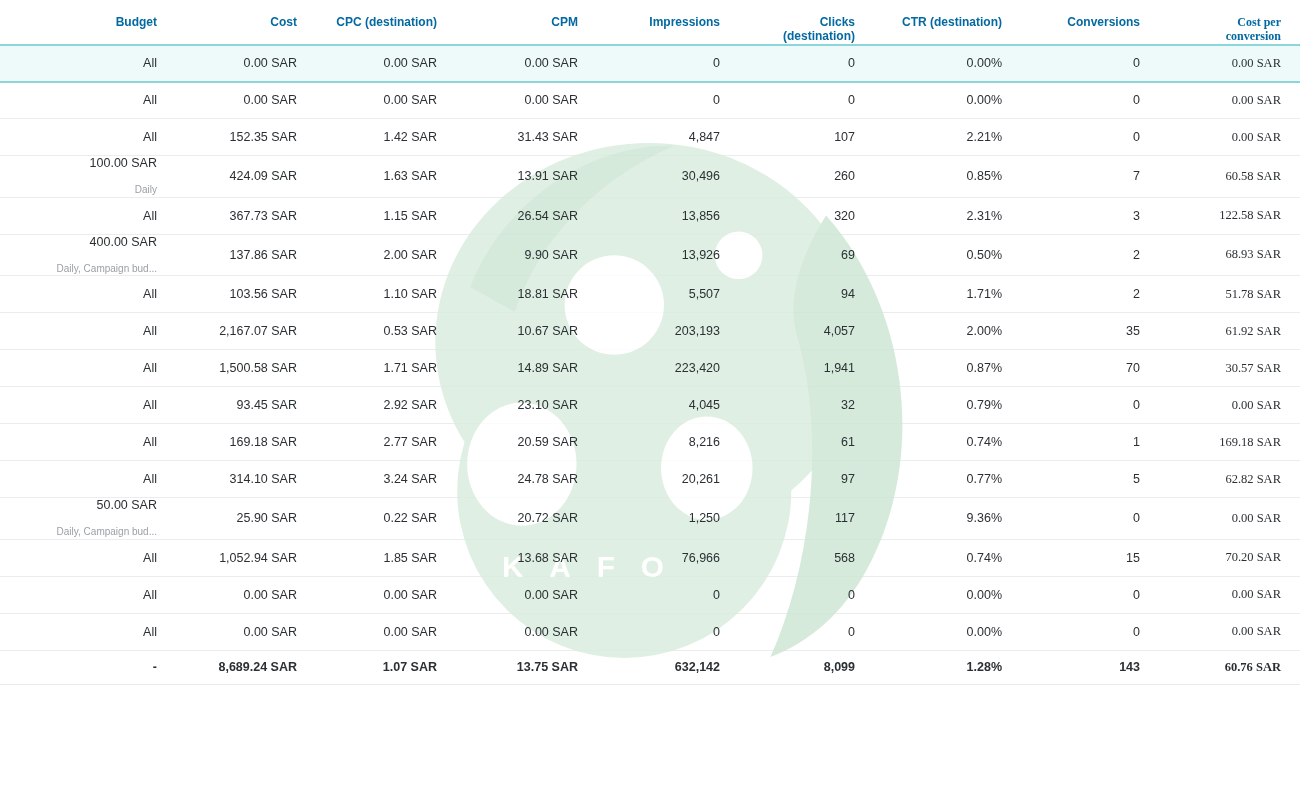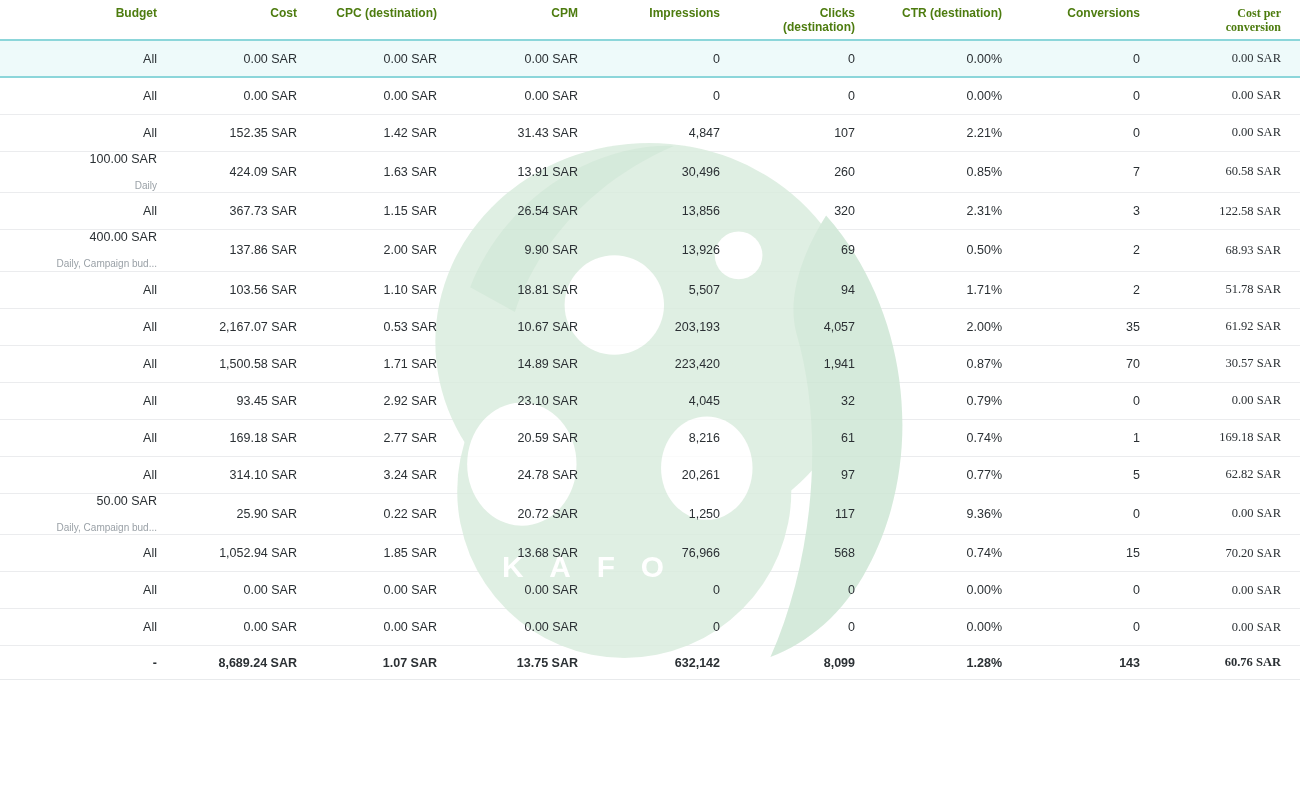--- a/index.html
+++ b/index.html
@@ -8,22 +8,22 @@
     font-family:"Liberation Sans", sans-serif;
     -webkit-font-smoothing:antialiased;
   }
   
   table[data-name="metrics-table"]{
     border-collapse:collapse;table-layout:fixed;width:1300px;
   }
   th,td{text-align:right;padding:0;}
   thead tr{height:40px;}
   th{
-    font-size:12px;font-weight:bold;color:#4d7c0f;
-    vertical-align:top;padding-top:7px;line-height:1.15;
+    font-size:12px;font-weight:bold;color:#0369a1;
+    vertical-align:top;padding-top:16px;line-height:1.15;
   }
   th .hspan{display:inline-block;}
   th[data-key="clicks"] .hspan{max-width:84px;}
   th[data-key="cost_per_conversion"] .hspan{max-width:76px;}
   tbody tr{height:37px;border-bottom:1px solid #ebecee;}
   td{
     font-size:12.5px;color:#2b3034;vertical-align:middle;
     white-space:nowrap;
   }
   th:last-child,td:last-child{padding-right:19px;font-family:Liberation Serif, serif;}

